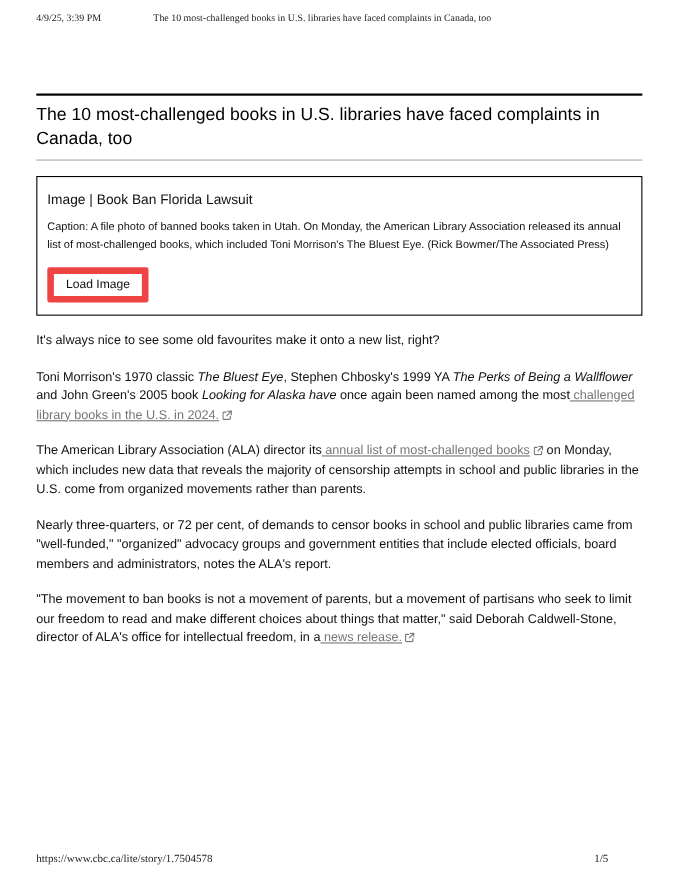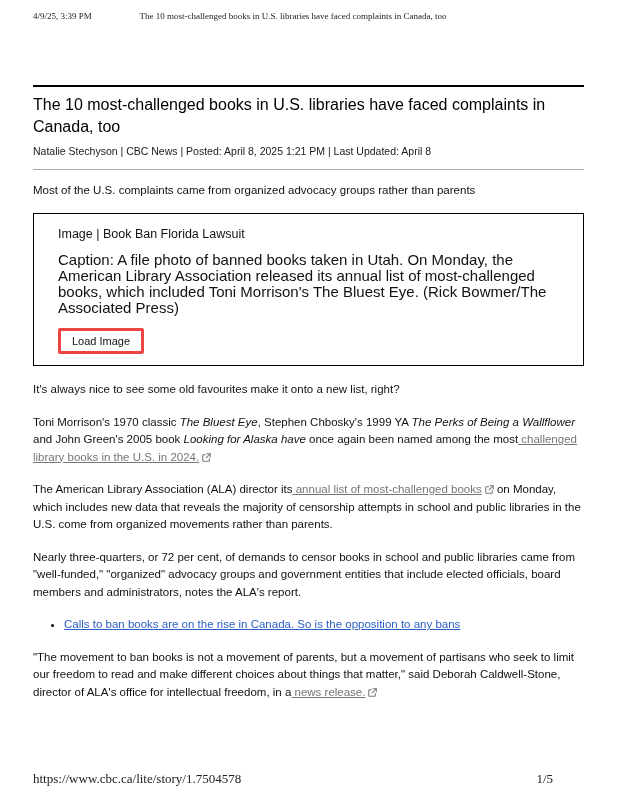--- a/index.html
+++ b/index.html
@@ -15,84 +15,77 @@
   .ph-date { position:absolute; left:0; top:0; }
   .ph-title { display:block; text-align:center; }
   .content { position:absolute; left:33px; width:551px; top:85px; }
   .title-rule { border:none; border-top:2px solid #000; margin:0 0 7px 0; }
   h1.article-title {
     font-size:16px; line-height:21.5px; font-weight:400; color:#000; margin:0 0 8px 0;
   }
   .byline { font-size:10.5px; color:#1a1a1a; margin:0 0 12px 0; }
   .sub-rule { border:none; border-top:1px solid #a8a8a8; margin:0 0 14px 0; }
   .subhead { font-size:11.5px; color:#111; margin:0 0 17px 0; }
-  .image-box { border:1px solid #000; padding:12px 13px 11px 24px; }
+  .image-box { border:1px solid #000; padding:12px 13px 11px 9px; }
   .image-label { font-size:12.5px; margin:1px 0 11px 0; }
-  .image-caption { font-size:15px; line-height:16px; }
+  .image-caption { font-size:10px; line-height:16px; }
   .load-image {
     margin-top:12px; font-family:"Liberation Sans", sans-serif; font-size:11px;
-    color:#111; background:#ffffff; border:3px solid #ef4444; border-radius:2px;
+    color:#111; background:#ffffff; border:6px solid #ef4444; border-radius:2px;
     padding:4px 11px; cursor:pointer;
   }
   p.body-para { font-size:11.5px; line-height:17.5px; margin:15px 0; }
   .it { font-style:italic; }
   a.glink { color:var(--link-gray); text-decoration:underline; cursor:pointer; }
   .ext { display:inline-block; }
   .ext svg { margin-left:3px; vertical-align:-1px; }
   ul.related { margin:15px 0; padding-left:31px; }
   ul.related li { font-size:11.5px; line-height:17.5px; }
   ul.related li::marker { color:#000; }
   a.blink { color:var(--link-blue); text-decoration:underline; cursor:pointer; }
   .print-footer {
     position:absolute; left:33px; right:33px; bottom:13px;
-    font-family:"Liberation Serif", serif; font-size:13px; color:#222;
+    font-family:"Liberation Serif", serif; font-size:10px; color:#222;
     display:flex; justify-content:space-between;
   }
 </style>
 </head>
 <body>
 
 <div class="page" style="--link-gray: #767676; --link-blue: #2a5fc4; color: rgb(17, 17, 17);">
 
   <div class="print-header">
     <span class="ph-date">4/9/25, 3:39 PM</span>
     <span class="ph-title">The 10 most-challenged books in U.S. libraries have faced complaints in Canada, too</span>
   </div>
 
   <div class="content">
     <hr class="title-rule">
     <h1 class="article-title">The 10 most-challenged books in U.S. libraries have faced complaints in Canada, too</h1>
-    <div class="byline">Natalie Stechyson | CBC News | Posted: April 8, 2025 1:21 PM | Last Updated: April 8</div>
     <hr class="sub-rule">
-    <div class="subhead">Most of the U.S. complaints came from organized advocacy groups rather than parents</div>
 
     <div class="image-box">
       <div class="image-label">Image | Book Ban Florida Lawsuit</div>
       <div class="image-caption">Caption: A file photo of banned books taken in Utah. On Monday, the American Library Association released its annual list of most-challenged books, which included Toni Morrison's The Bluest Eye. (Rick Bowmer/The Associated Press)</div>
       <button class="load-image">Load Image</button>
     </div>
 
     <p class="body-para"><span>It's always nice to see some old favourites make it onto a new list, right?</span></p>
     <p class="body-para"><span>Toni Morrison's 1970 classic </span><span class="it">The Bluest Eye</span><span>, Stephen Chbosky's 1999 YA </span><span class="it">The Perks of Being a Wallflower</span><span> and John Green's 2005 book </span><span class="it">Looking for Alaska have</span><span> once again been named among the most</span><a class="glink"> challenged library books in the U.S. in 2024.</a><span class="ext"><svg width="9" height="9" viewBox="0 0 12 12" fill="none" stroke="#777" stroke-width="1.4" stroke-linecap="round">
             <path d="M9.8 7.4 V10 Q9.8 11 8.8 11 H2 Q1 11 1 10 V3.2 Q1 2.2 2 2.2 H4.6"></path>
             <path d="M6.6 1 H11 V5.4"></path>
             <path d="M11 1 L5.6 6.4"></path>
           </svg></span></p>
     <p class="body-para"><span>The American Library Association (ALA) director its</span><a class="glink"> annual list of most-challenged books</a><span class="ext"><svg width="9" height="9" viewBox="0 0 12 12" fill="none" stroke="#777" stroke-width="1.4" stroke-linecap="round">
             <path d="M9.8 7.4 V10 Q9.8 11 8.8 11 H2 Q1 11 1 10 V3.2 Q1 2.2 2 2.2 H4.6"></path>
             <path d="M6.6 1 H11 V5.4"></path>
             <path d="M11 1 L5.6 6.4"></path>
           </svg></span><span> on Monday, which includes new data that reveals the majority of censorship attempts in school and public libraries in the U.S. come from organized movements rather than parents.</span></p>
     <p class="body-para"><span>Nearly three-quarters, or 72 per cent, of demands to censor books in school and public libraries came from "well-funded," "organized" advocacy groups and government entities that include elected officials, board members and administrators, notes the ALA's report.</span></p>
 
-    <ul class="related">
-      <li>
-        <a class="blink">Calls to ban books are on the rise in Canada. So is the opposition to any bans</a>
-      </li>
-    </ul>
 
     <p class="body-para"><span>"The movement to ban books is not a movement of parents, but a movement of partisans who seek to limit our freedom to read and make different choices about things that matter," said Deborah Caldwell-Stone, director of ALA's office for intellectual freedom, in a</span><a class="glink"> news release.</a><span class="ext"><svg width="9" height="9" viewBox="0 0 12 12" fill="none" stroke="#777" stroke-width="1.4" stroke-linecap="round">
             <path d="M9.8 7.4 V10 Q9.8 11 8.8 11 H2 Q1 11 1 10 V3.2 Q1 2.2 2 2.2 H4.6"></path>
             <path d="M6.6 1 H11 V5.4"></path>
             <path d="M11 1 L5.6 6.4"></path>
           </svg></span></p>
   </div>
 
   <div class="print-footer">
     <span>https://www.cbc.ca/lite/story/1.7504578</span>

